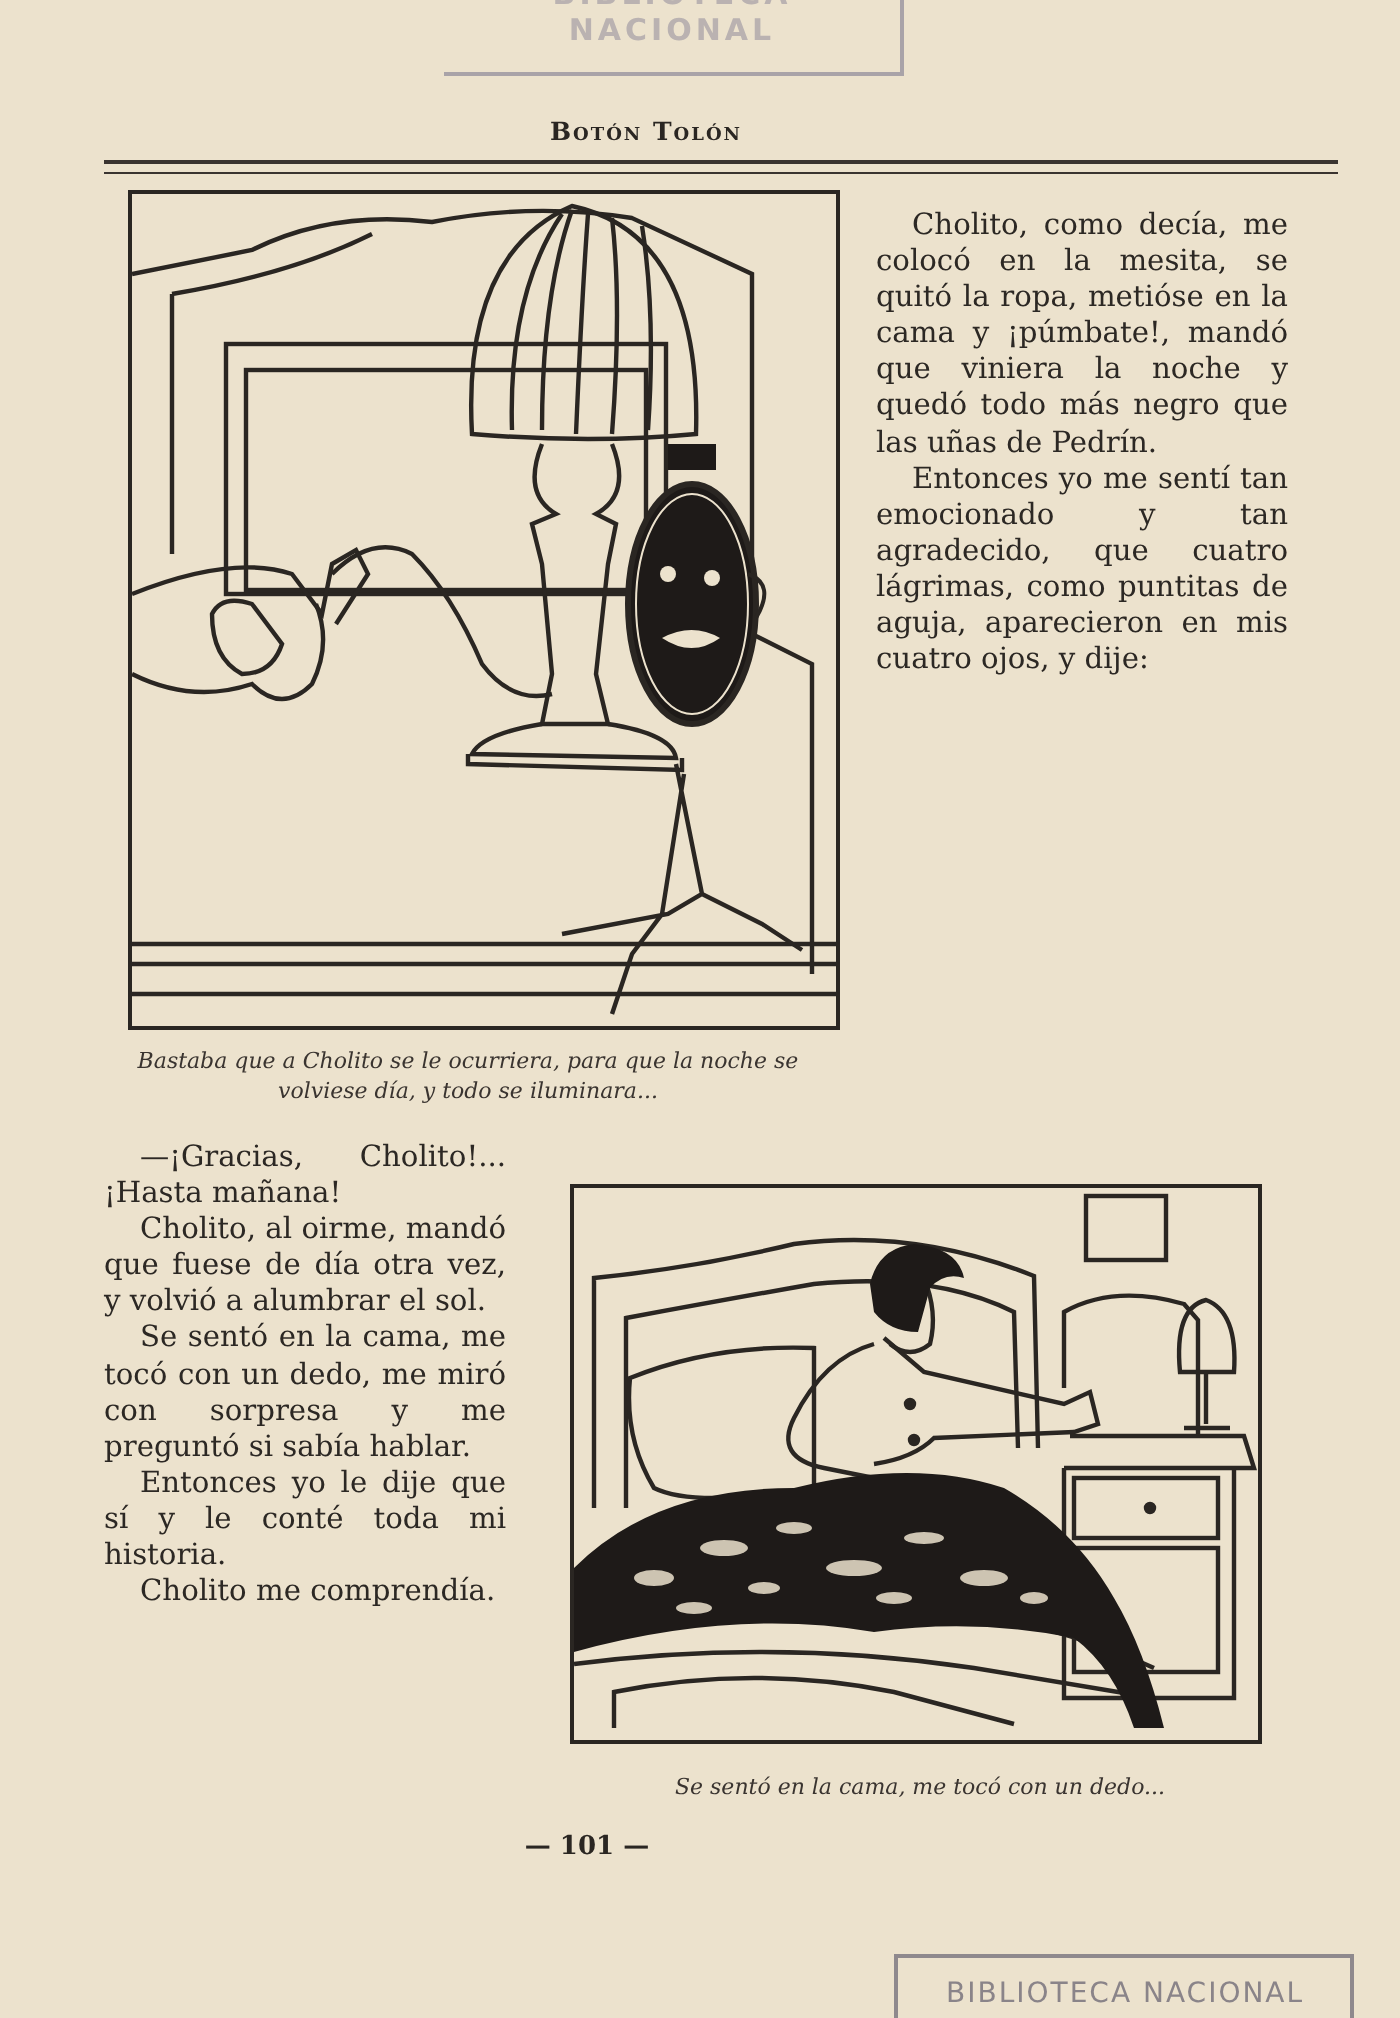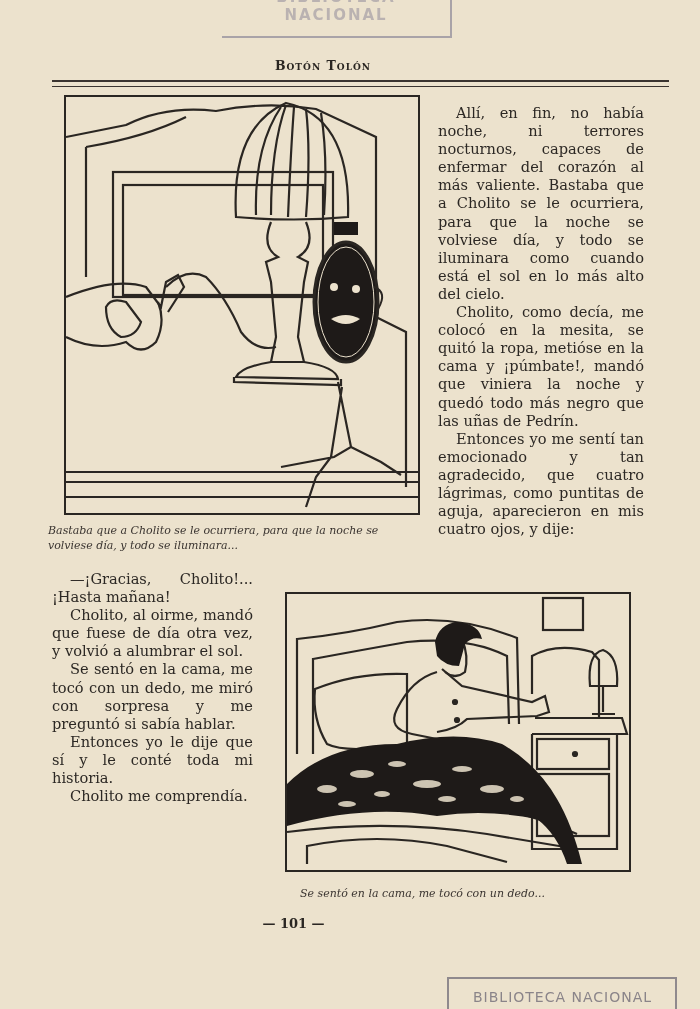--- a/index.html
+++ b/index.html
@@ -26,21 +26,21 @@
     position: absolute; left: 52px; width: 617px; top: 80px; height: 4px;
     border-top: 2px solid #3a3430; border-bottom: 1px solid #3a3430;
   }
   .fig {
     position: absolute; border: 2px solid #2a2622; background: #ece2cd;
   }
   .fig1 { left: 64px; top: 95px; width: 352px; height: 416px; }
   .fig2 { left: 285px; top: 592px; width: 342px; height: 276px; }
   .caption {
     position: absolute; font-family: "DejaVu Serif", serif; font-style: italic;
-    font-size: 11px; color: #3a3430; line-height: 15px;
+    font-size: 11px; color: #3a3430; text-align: center; line-height: 15px;
   }
   .cap1 { left: 48px; top: 523px; width: 372px; }
   .cap2 { left: 300px; top: 886px; width: 320px; }
   .col {
     position: absolute; font-size: 14.6px; line-height: 18.1px; text-align: justify;
     color: #2c2824;
   }
   .col p { margin: 0; text-indent: 18px; }
   .col-right { left: 438px; top: 104px; width: 206px; }
   .col-left { left: 52px; top: 570px; width: 201px; }
@@ -100,21 +100,20 @@
     <circle cx="268" cy="190" r="4" fill="#ece2cd"></circle>
     <circle cx="290" cy="192" r="4" fill="#ece2cd"></circle>
     <path d="M265 222 Q280 214 294 222 Q280 232 265 222Z" fill="#ece2cd"></path>
     <path d="M268 125 L292 125 L292 138 L268 138Z" fill="#1e1a18"></path>
     <path d="M308 190 Q322 195 312 212" fill="none" stroke="#2a2622" stroke-width="2"></path>
   </svg>
 </div>
 <div class="caption cap1">Bastaba que a Cholito se le ocurriera, para que la noche se volviese día, y todo se iluminara...</div>
 
 <div class="col col-right">
-  <p>Allí, en fin, no había noche, ni terrores nocturnos, capaces de enfermar del corazón al más valiente. Bastaba que a Cholito se le ocurriera, para que la noche se volviese día, y todo se iluminara como cuando está el sol en lo más alto del cielo.</p>
   <p>Cholito, como decía, me colocó en la mesita, se quitó la ropa, metióse en la cama y ¡púmbate!, mandó que viniera la noche y quedó todo más negro que las uñas de Pedrín.</p>
   <p>Entonces yo me sentí tan emocionado y tan agradecido, que cuatro lágrimas, como puntitas de aguja, aparecieron en mis cuatro ojos, y dije:</p>
 </div>
 
 <div class="col col-left">
   <p>—¡Gracias, Cholito!... ¡Hasta mañana!</p>
   <p>Cholito, al oirme, mandó que fuese de día otra vez, y volvió a alumbrar el sol.</p>
   <p>Se sentó en la cama, me tocó con un dedo, me miró con sorpresa y me preguntó si sabía hablar.</p>
   <p>Entonces yo le dije que sí y le conté toda mi historia.</p>
   <p>Cholito me comprendía.</p>

